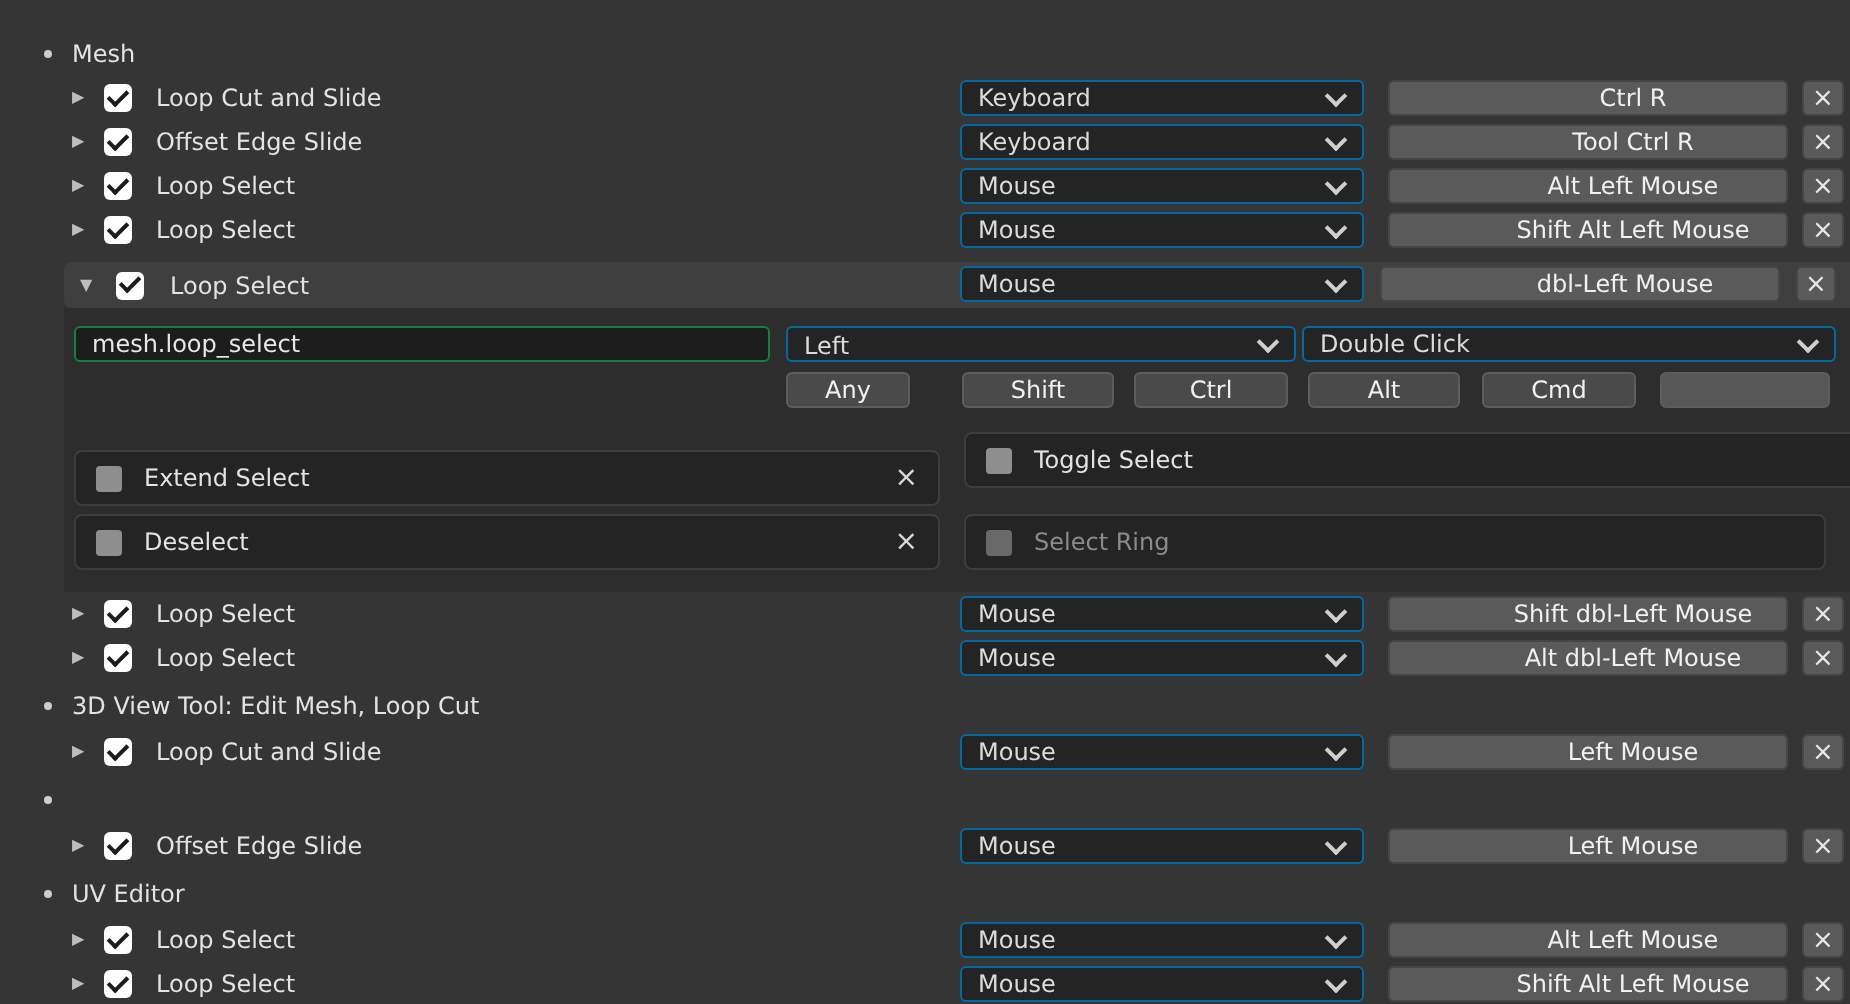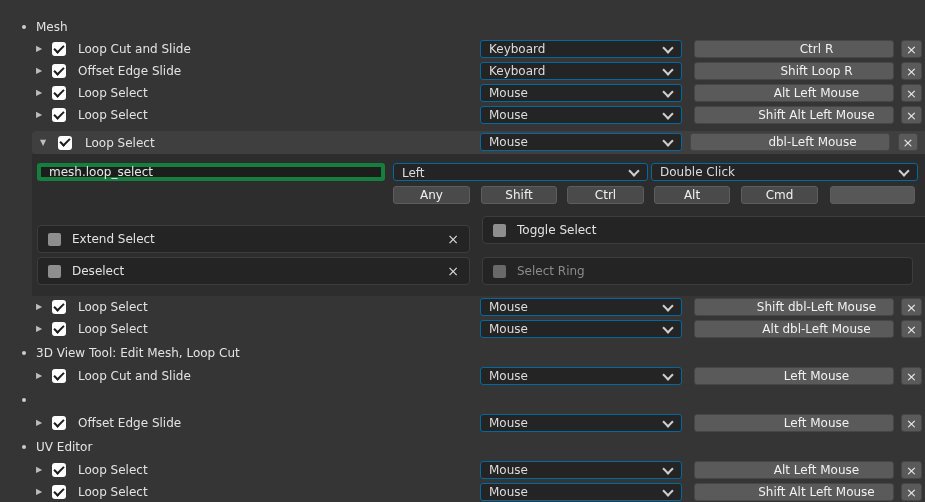--- a/index.html
+++ b/index.html
@@ -25,21 +25,21 @@
   .chev { position:absolute; right:9px; top:50%; width:6px; height:6px; margin-top:-5px; border-right:2px solid #cfcfcf; border-bottom:2px solid #cfcfcf; transform:rotate(45deg); }
   .row .select { left:480px; width:202px; }
 
   .btn { position:absolute; top:2px; height:18px; box-sizing:border-box; background:#5a5a5a; border:1px solid #464646; border-radius:3px; display:flex; align-items:center; justify-content:center; color:#f1f1f1; white-space:nowrap; }
   .hotkey { left:694px; width:200px;padding-left:45px; }
   .xbtn { left:901px; width:21px; font-size:13px; color:#e8e8e8; }
   .row.hl .hotkey { left:690px; }
   .row.hl .xbtn { left:898px; width:20px; }
 
   .panel { position:absolute; left:32px; top:154px; width:893px; height:142px; background:#2d2d2d; }
-  .field { position:absolute; left:5px; top:9px; width:348px; height:18px; box-sizing:border-box; background:#1d1d1d; border:4px solid #15803d; border-radius:3px; display:flex; align-items:center; padding:0 8px; color:#e8e8e8; }
+  .field { position:absolute; left:5px; top:9px; width:348px; height:18px; box-sizing:border-box; background:#1d1d1d; border:1px solid #15803d; border-radius:3px; display:flex; align-items:center; padding:0 8px; color:#e8e8e8; }
   .key-select { left:361px; top:9px; width:255px;align-items:flex-end; }
   .value-select { left:619px; top:9px; width:267px; }
   .mod { top:32px; height:18px; background:#4a4a4a; border:1px solid #5d5d5d; }
   .mod-last { background:#575757; }
 
   .opt { position:absolute; width:433px; height:28px; box-sizing:border-box; background:#242424; border:1px solid #3d3d3d; border-radius:4px; display:flex; align-items:center; padding:0 10px; }
   .opt-cb { width:13px; height:13px; border-radius:2px; background:#8e8e8e; flex:0 0 auto; }
   .opt-label { margin-left:11px; white-space:nowrap; }
   .opt-x { margin-left:auto; font-size:14px; color:#d8d8d8; line-height:1; }
   .opt.disabled .opt-cb { background:#696969; }
@@ -74,21 +74,21 @@
   <div class="row" style="top:60px">
     <span class="tri">▶</span>
     <span class="cb">
         <span class="check"></span>
       </span>
     <span class="item-label">Offset Edge Slide</span>
     <div class="select">
         <span class="sel-label">Keyboard</span>
         <span class="chev"></span>
       </div>
-    <div class="btn hotkey">Shift Loop R</div>
+    <div class="btn hotkey">Tool Ctrl R</div>
     <div class="btn xbtn">
         <span>×</span>
       </div>
   </div>
 
   <div class="row" style="top:82px">
     <span class="tri">▶</span>
     <span class="cb">
         <span class="check"></span>
       </span>
@@ -142,21 +142,21 @@
       </div>
     <div class="select key-select">
         <span class="sel-label">Left</span>
         <span class="chev"></span>
       </div>
     <div class="select value-select">
         <span class="sel-label">Double Click</span>
         <span class="chev"></span>
       </div>
 
-    <div class="btn mod" style="left:361px;width:77px">Any</div>
+    <div class="btn mod" style="left:361px;width:62px">Any</div>
     <div class="btn mod" style="left:449px;width:76px">Shift</div>
     <div class="btn mod" style="left:535px;width:77px">Ctrl</div>
     <div class="btn mod" style="left:622px;width:76px">Alt</div>
     <div class="btn mod" style="left:709px;width:77px">Cmd</div>
     <div class="btn mod mod-last" style="left:798px;width:85px"></div>
 
     <div class="opt" style="left:5px;top:71px">
       <span class="opt-cb"></span>
       <span class="opt-label">Extend Select</span>
       <span class="opt-x">×</span>

